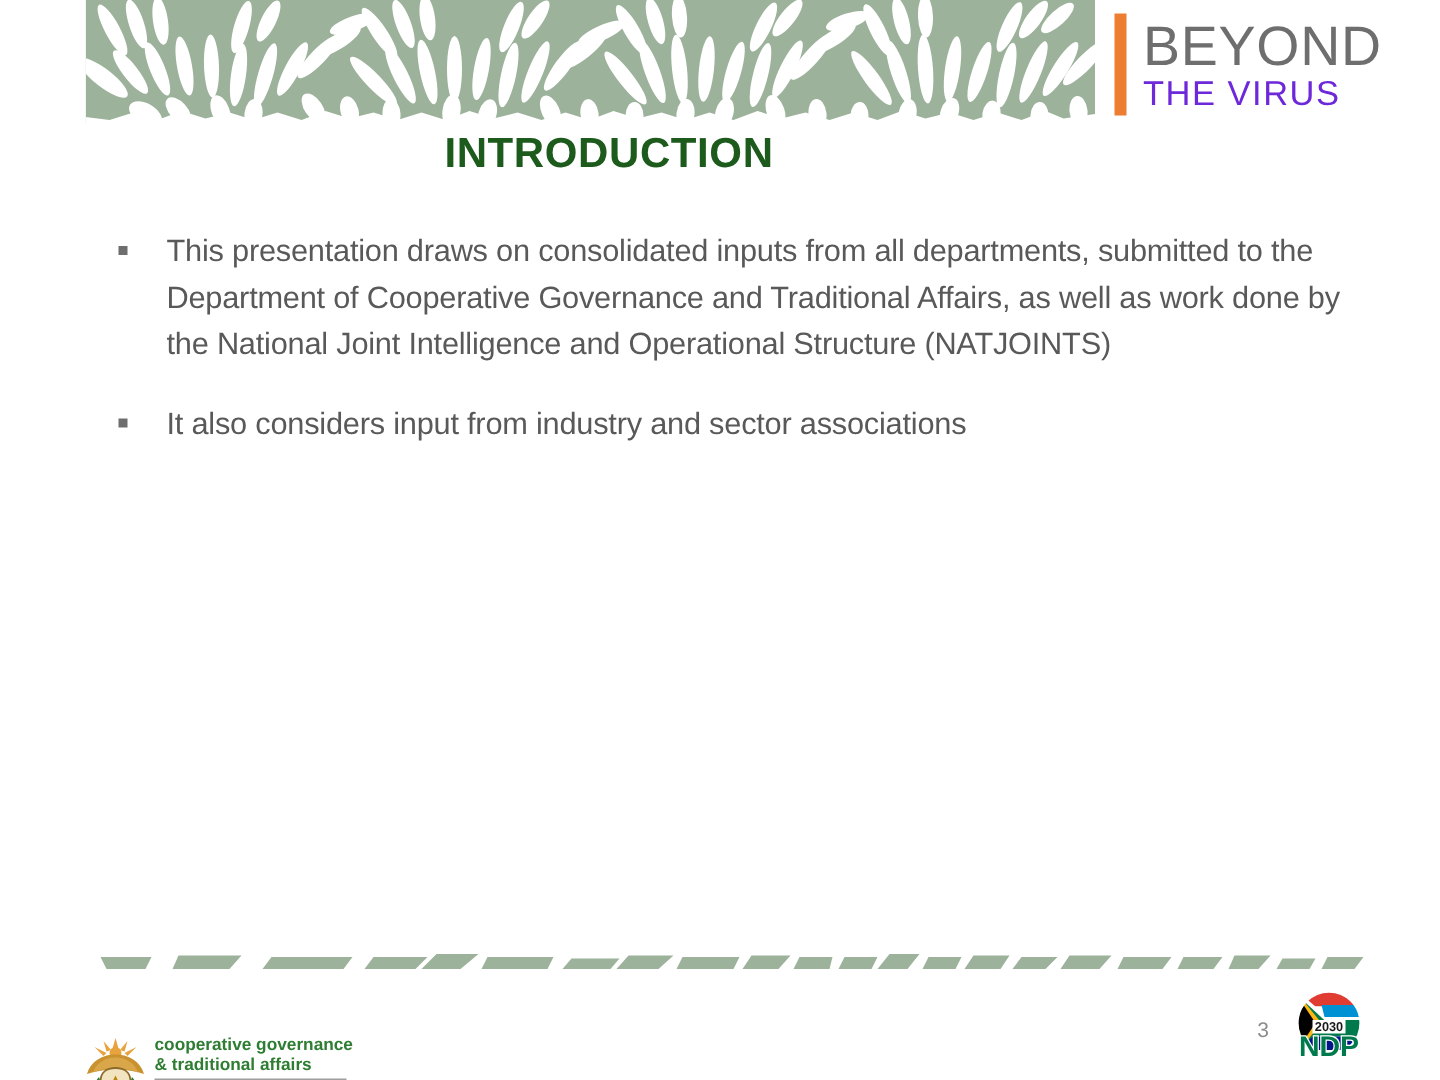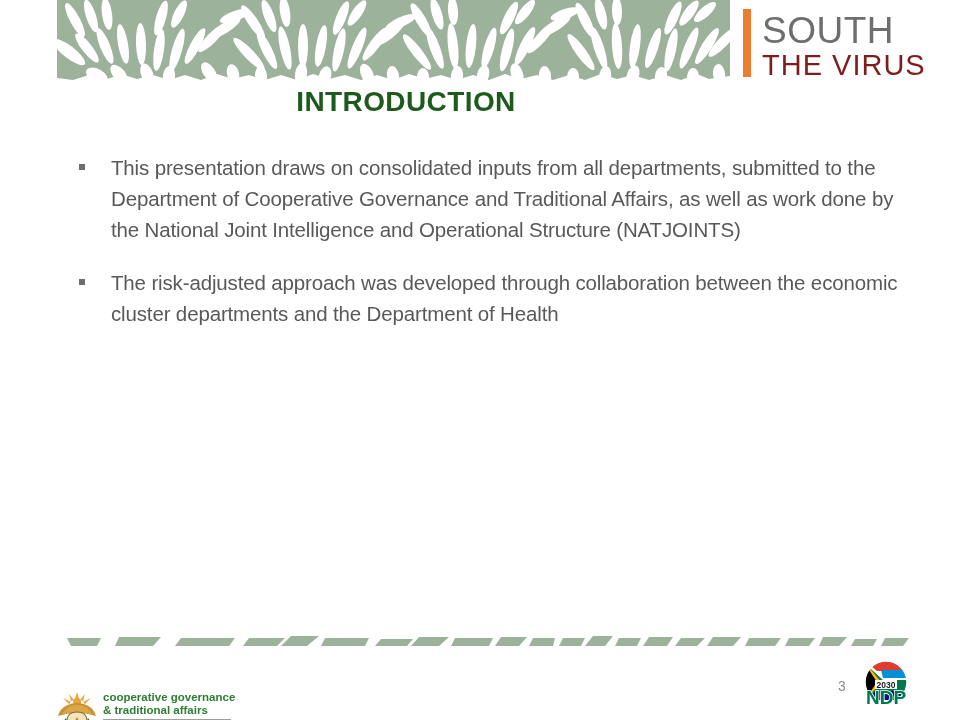--- a/index.html
+++ b/index.html
@@ -25,22 +25,22 @@
 
   .brand-wordmark{
     position:absolute;left:762px;top:12px;width:190px;height:66px;
     color:#7F7F7F;line-height:1;
   }
   .brand-line1{
     font-size:37px;letter-spacing:0.5px;font-weight:400;
     color:#6E6E6E;white-space:nowrap;
   }
   .brand-line2{
-    font-size:29px;letter-spacing:1.0px;font-weight:300;
-    color:#7f1d1d;white-space:nowrap;margin-top:2px;
+    font-size:23px;letter-spacing:1.0px;font-weight:300;
+    color:#6d28d9;white-space:nowrap;margin-top:2px;
   }
 
   
   .slide-title{
     position:absolute;left:0;top:86px;width:812px;
     text-align:center;
     font-size:28px;font-weight:bold;
     color:#1D5B1D;letter-spacing:0.4px;
   }
 
@@ -208,38 +208,38 @@
                L448 74 L432 80 L416 75 L400 80 L384 75 L368 79 L352 74 L336 80
                L320 75 L304 80 L288 75 L272 79 L256 74 L240 80 L224 75 L208 80
                L192 75 L176 79 L160 74 L144 80 L128 75 L112 80 L96 75 L80 79
                L64 74 L48 80 L32 75 L16 80 Z" fill="#ffffff"></path>
     </svg>
   </div>
 
   <div class="orange-bar"></div>
 
   <div class="brand-wordmark">
-    <div class="brand-line1">SOUTH</div>
+    <div class="brand-line1">BEYOND</div>
     <div class="brand-line2">THE VIRUS</div>
   </div>
 
   <div class="slide-title">INTRODUCTION</div>
 
   <div class="body-content">
 
     <div class="bullet-item">
       <span class="bullet-marker"></span>
       <span>This presentation draws on consolidated inputs from all departments, submitted to the Department of Cooperative Governance and Traditional Affairs, as well as work done by the National Joint Intelligence and Operational Structure (NATJOINTS)</span>
     </div>
 
-
     <div class="bullet-item">
       <span class="bullet-marker"></span>
-      <span>The risk-adjusted approach was developed through collaboration between the economic cluster departments and the Department of Health</span>
+      <span>It also considers input from industry and sector associations</span>
     </div>
+
 
 
   </div>
 
   <div class="footer-strip">
     <svg viewBox="0 0 880 30" preserveAspectRatio="none" aria-hidden="true">
       <g fill="#9CB29B">
         <path d="M10 18 L44 18 L40 26 L14 26 Z"></path>
         <path d="M62 17 L104 17 L96 26 L58 26 Z"></path>
         <path d="M124 18 L178 18 L172 26 L118 26 Z"></path>

